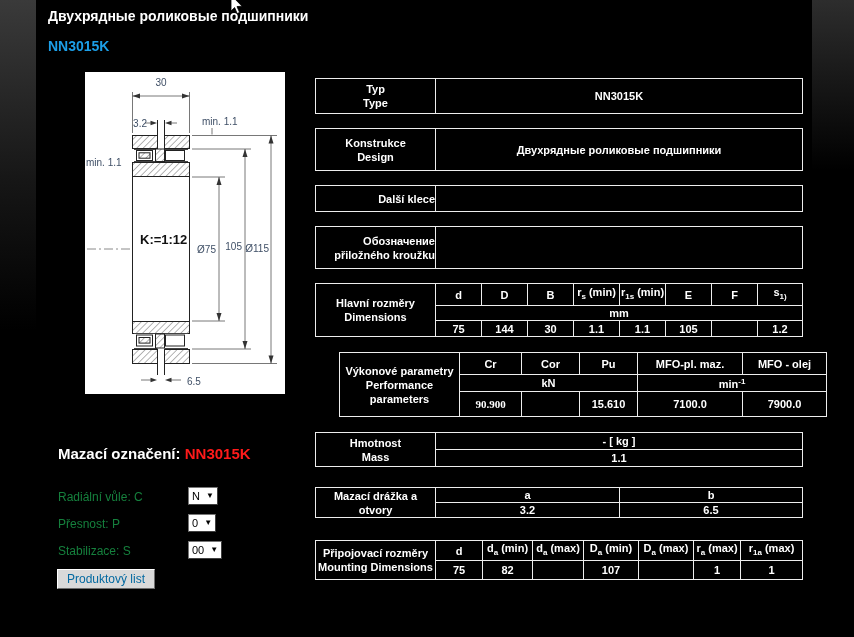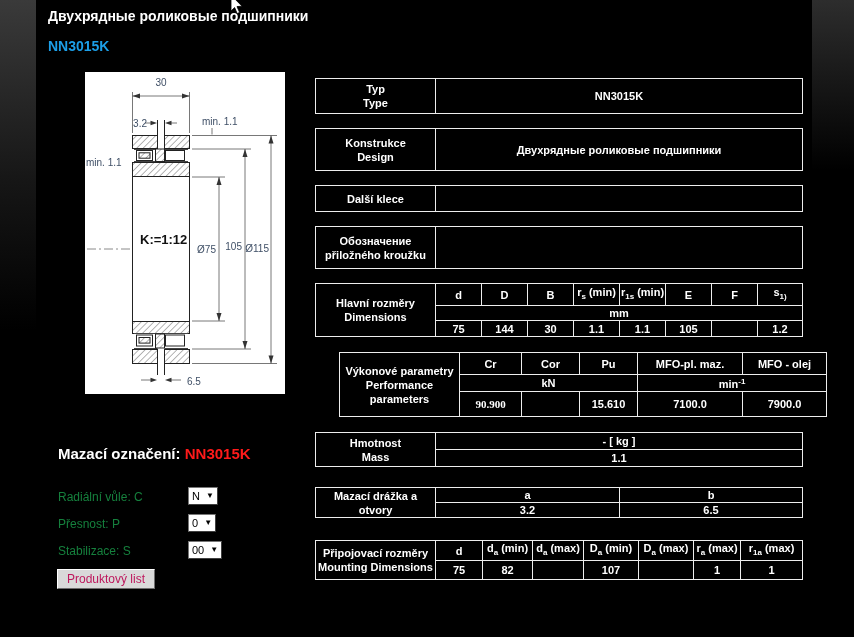--- a/index.html
+++ b/index.html
@@ -26,21 +26,21 @@
   .sp{font-size:8px;vertical-align:4px;font-weight:bold;}
 
   
   .form-heading{position:absolute;left:58px;top:445px;font-size:15px;font-weight:bold;color:#fff;}
   .form-heading .model{color:#ff1a1a;}
   .form-label{position:absolute;left:58px;color:#15803d;font-size:12px;}
   .sel{position:absolute;left:188px;display:inline-flex;align-items:center;gap:6px;
        background:#fff;color:#000;border:1px solid #777;border-right-color:#404040;
        border-bottom-color:#404040;padding:1px 3px;font-size:11px;height:14px;cursor:default;}
   .sel .arr{font-size:8px;line-height:8px;}
-  .btn{position:absolute;left:57px;top:569px;background:#d9d9d9;color:#be185d;
+  .btn{position:absolute;left:57px;top:569px;background:#d9d9d9;color:#0369a1;
        border-top:1px solid #fff;border-left:1px solid #fff;
        border-right:1px solid #6d6d6d;border-bottom:1px solid #6d6d6d;
        box-shadow:1px 1px 0 #000;font-size:12px;padding:2px 9px;font-family:"Liberation Sans",sans-serif;}
   .cursor{position:absolute;left:227px;top:-5px;}
 </style>
 </head>
 <body>
 
 <div class="stage">
   <div class="edge-left"></div>
@@ -183,34 +183,34 @@
   </tbody>
     </table>
 
   <table class="spec" style="top:185px;">
     <colgroup>
         <col style="width:120px">
         <col>
       </colgroup>
     <tbody>
         <tr>
-      <td class="lbl" style="height:25px;">Další klece</td>
+      <td class="lbl" style="height:25px;text-align:right;">Další klece</td>
       <td></td>
     </tr>
   </tbody>
     </table>
 
   <table class="spec" style="top:226px;">
     <colgroup>
         <col style="width:120px">
         <col>
       </colgroup>
     <tbody>
         <tr>
-      <td class="lbl" style="height:41px;">
+      <td class="lbl" style="height:41px;text-align:right;">
         <div>Обозначение</div>
         <div>přiložného kroužku</div>
       </td>
       <td></td>
     </tr>
   </tbody>
     </table>
 
   <table class="spec" style="top:283px;">
     <colgroup>

